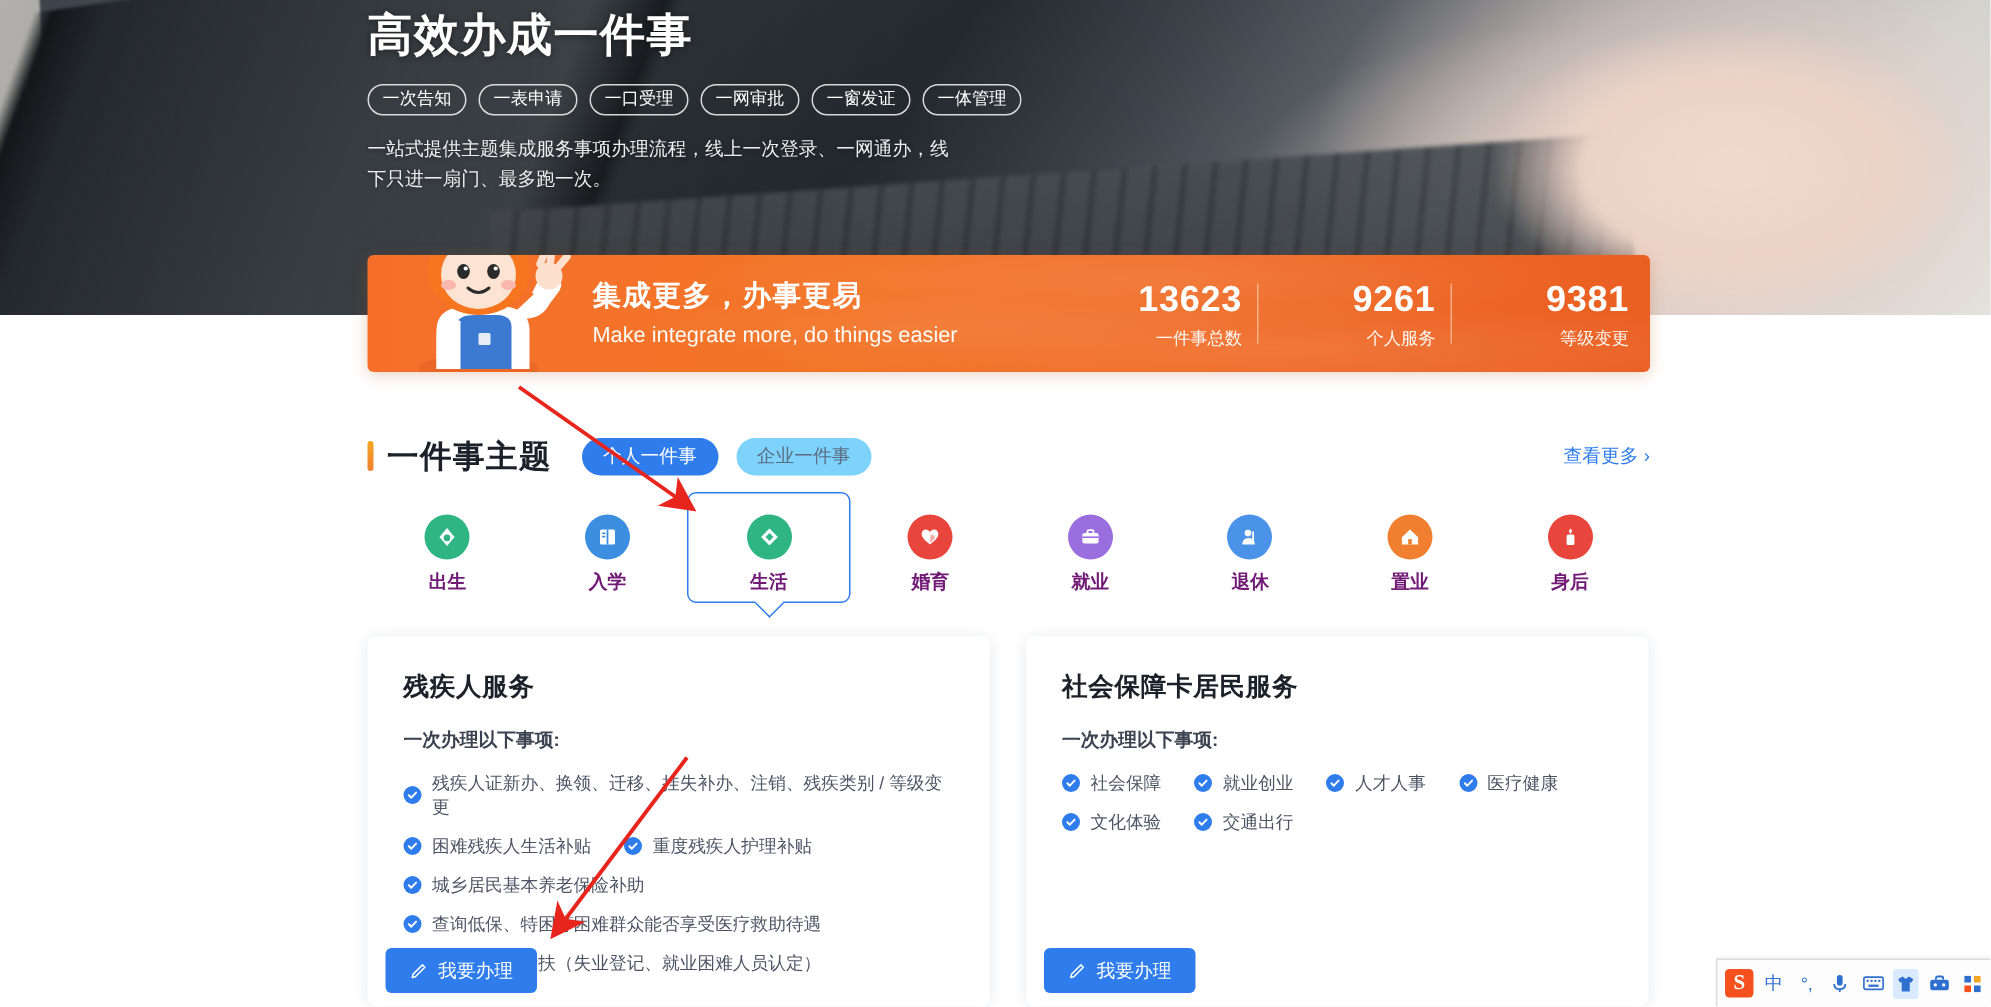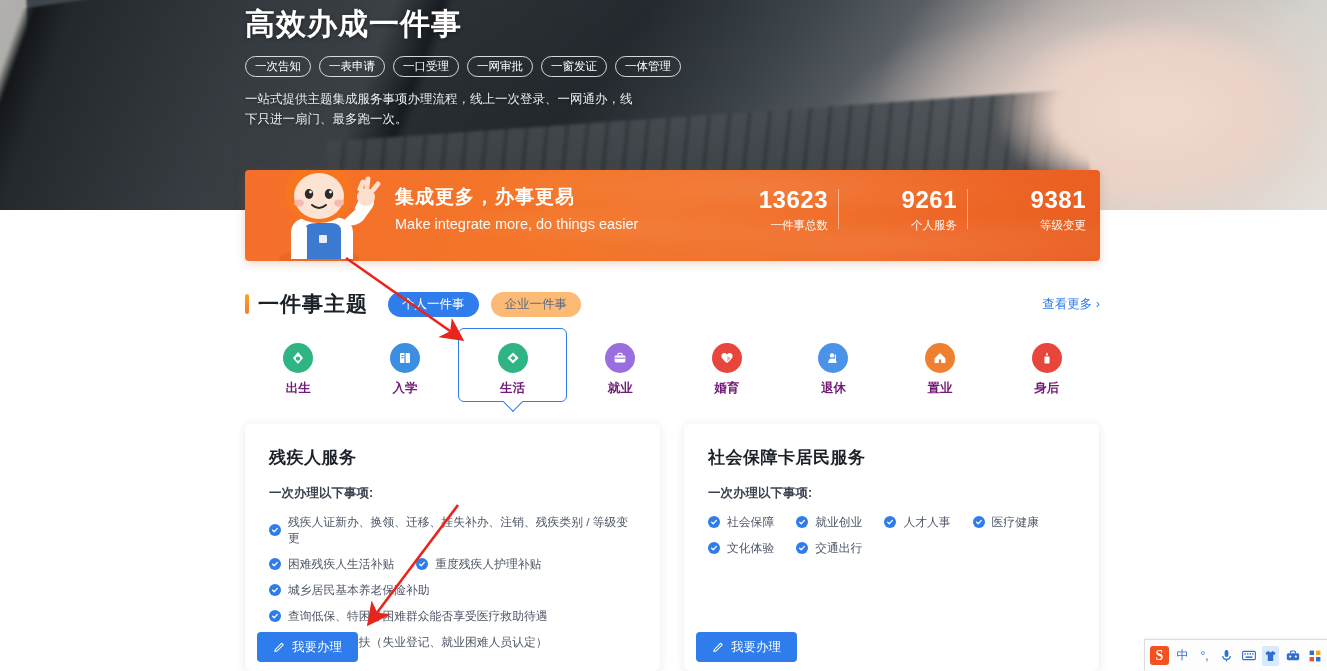--- a/index.html
+++ b/index.html
@@ -73,21 +73,21 @@
   }
   .hero-desc {
     margin-top: 12px;
     font-size: 12.5px; line-height: 20px; width: 395px;
     color: #eceff1;
     text-shadow: 0 1px 3px rgba(0,0,0,.4);
   }
 
   
   .banner {
-    position:absolute; left:245px; top:170px; width:855px; height:91px;
+    position:absolute; left:245px; top:170px; width:855px; height:78px;
     background: linear-gradient(93deg, #f56f2b 0%, #f37528 35%, #ef6a26 72%, #ea5f22 100%);
     border-radius: 4px;
     overflow:hidden;
     box-shadow: 0 2px 10px rgba(180,80,20,.25);
   }
   .banner-wave {
     position:absolute; inset:0;
     background:
       radial-gradient(ellipse 420px 50px at 60% 20%, rgba(255,255,255,0.10) 0%, rgba(255,255,255,0) 70%),
       radial-gradient(ellipse 520px 44px at 72% 80%, rgba(255,255,255,0.09) 0%, rgba(255,255,255,0) 70%),
@@ -107,21 +107,21 @@
   .mascot { position:absolute; left:16px; bottom:-6px; width:130px; height:104px; }
 
   
   .sec-head { position:absolute; left:245px; top:290px; width:855px; display:flex; align-items:center; }
   .sec-bar { width:4px; height:20px; background:#f08030; border-radius:2px; margin-right:9px;
              background: linear-gradient(#f5a623, #f08030); }
   .sec-title { font-size:21px; font-weight:bold; color:#1b2129; letter-spacing:1px; }
   .sec-tabs { display:flex; gap:12px; margin-left:20px; }
   .sec-tab {
     font-size:12.5px; padding:5px 14px; border-radius:14px;
-    background:#fdba74; color:#5d6b82; cursor:pointer; line-height:15px;
+    background:#7dd3fc; color:#5d6b82; cursor:pointer; line-height:15px;
   }
   .sec-tab.active { background:#2f7ced; color:#fff; }
   .more-link { margin-left:auto; font-size:12.5px; color:#2f7ced; cursor:pointer; white-space:nowrap; }
 
   
   .icons { position:absolute; left:245px; top:333px; width:855px; height:74px; display:flex; }
   .icon-cell {
     flex:1; display:flex; flex-direction:column; align-items:center; justify-content:flex-start;
     position:relative; cursor:pointer; padding-top:10px;
   }
@@ -301,38 +301,38 @@
         <svg width="16" height="16" viewBox="0 0 16 16">
             <path d="M8 2.4 L13.6 8 L8 13.6 L2.4 8 Z" fill="#fff"></path>
             <path d="M8 5.4 L10.6 8 L8 10.6 L5.4 8 Z" fill="#2fb484"></path>
           </svg>
       </span>
       <span class="icon-label">生活</span>
       <span class="caret"></span>
     </div>
 
     <div class="icon-cell">
+      <span class="icon-circle" style="background:#e8453c">
+        <svg width="16" height="16" viewBox="0 0 16 16">
+            <path d="M8 13 C4 10 2.4 7.8 2.4 6 C2.4 4.2 3.8 3 5.3 3 C6.4 3 7.4 3.6 8 4.6 C8.6 3.6 9.6 3 10.7 3 C12.2 3 13.6 4.2 13.6 6 C13.6 7.8 12 10 8 13 Z" fill="#fff"></path>
+            <path d="M8.4 6.6 C10 6.3 11.2 7.2 11.4 8.5 C10.6 9.6 9.4 10.7 8 11.8 Z" fill="#e8453c" opacity=".45"></path>
+          </svg>
+      </span>
+      <span class="icon-label">婚育</span>
+    </div>
+
+    <div class="icon-cell">
       <span class="icon-circle" style="background:#9b6ee0">
         <svg width="16" height="16" viewBox="0 0 16 16">
             <rect x="2.6" y="5.4" width="10.8" height="7" rx="1.4" fill="#fff"></rect>
             <path d="M6 5.4 V4.4 Q6 3.4 7 3.4 H9 Q10 3.4 10 4.4 V5.4" stroke="#fff" stroke-width="1.3" fill="none"></path>
             <rect x="2.6" y="7.6" width="10.8" height="1.1" fill="#9b6ee0"></rect>
           </svg>
       </span>
       <span class="icon-label">就业</span>
-    </div>
-
-    <div class="icon-cell">
-      <span class="icon-circle" style="background:#e8453c">
-        <svg width="16" height="16" viewBox="0 0 16 16">
-            <path d="M8 13 C4 10 2.4 7.8 2.4 6 C2.4 4.2 3.8 3 5.3 3 C6.4 3 7.4 3.6 8 4.6 C8.6 3.6 9.6 3 10.7 3 C12.2 3 13.6 4.2 13.6 6 C13.6 7.8 12 10 8 13 Z" fill="#fff"></path>
-            <path d="M8.4 6.6 C10 6.3 11.2 7.2 11.4 8.5 C10.6 9.6 9.4 10.7 8 11.8 Z" fill="#e8453c" opacity=".45"></path>
-          </svg>
-      </span>
-      <span class="icon-label">婚育</span>
     </div>
 
     <div class="icon-cell">
       <span class="icon-circle" style="background:#4a93e8">
         <svg width="16" height="16" viewBox="0 0 16 16">
             <circle cx="7" cy="5.4" r="2.2" fill="#fff"></circle>
             <path d="M3.2 13 Q3.2 8.6 7.4 8.6 Q11.4 8.6 11.6 13 Z" fill="#fff"></path>
             <path d="M10.4 4.4 L10.4 12.6" stroke="#fff" stroke-width="1.2"></path>
           </svg>
       </span>

